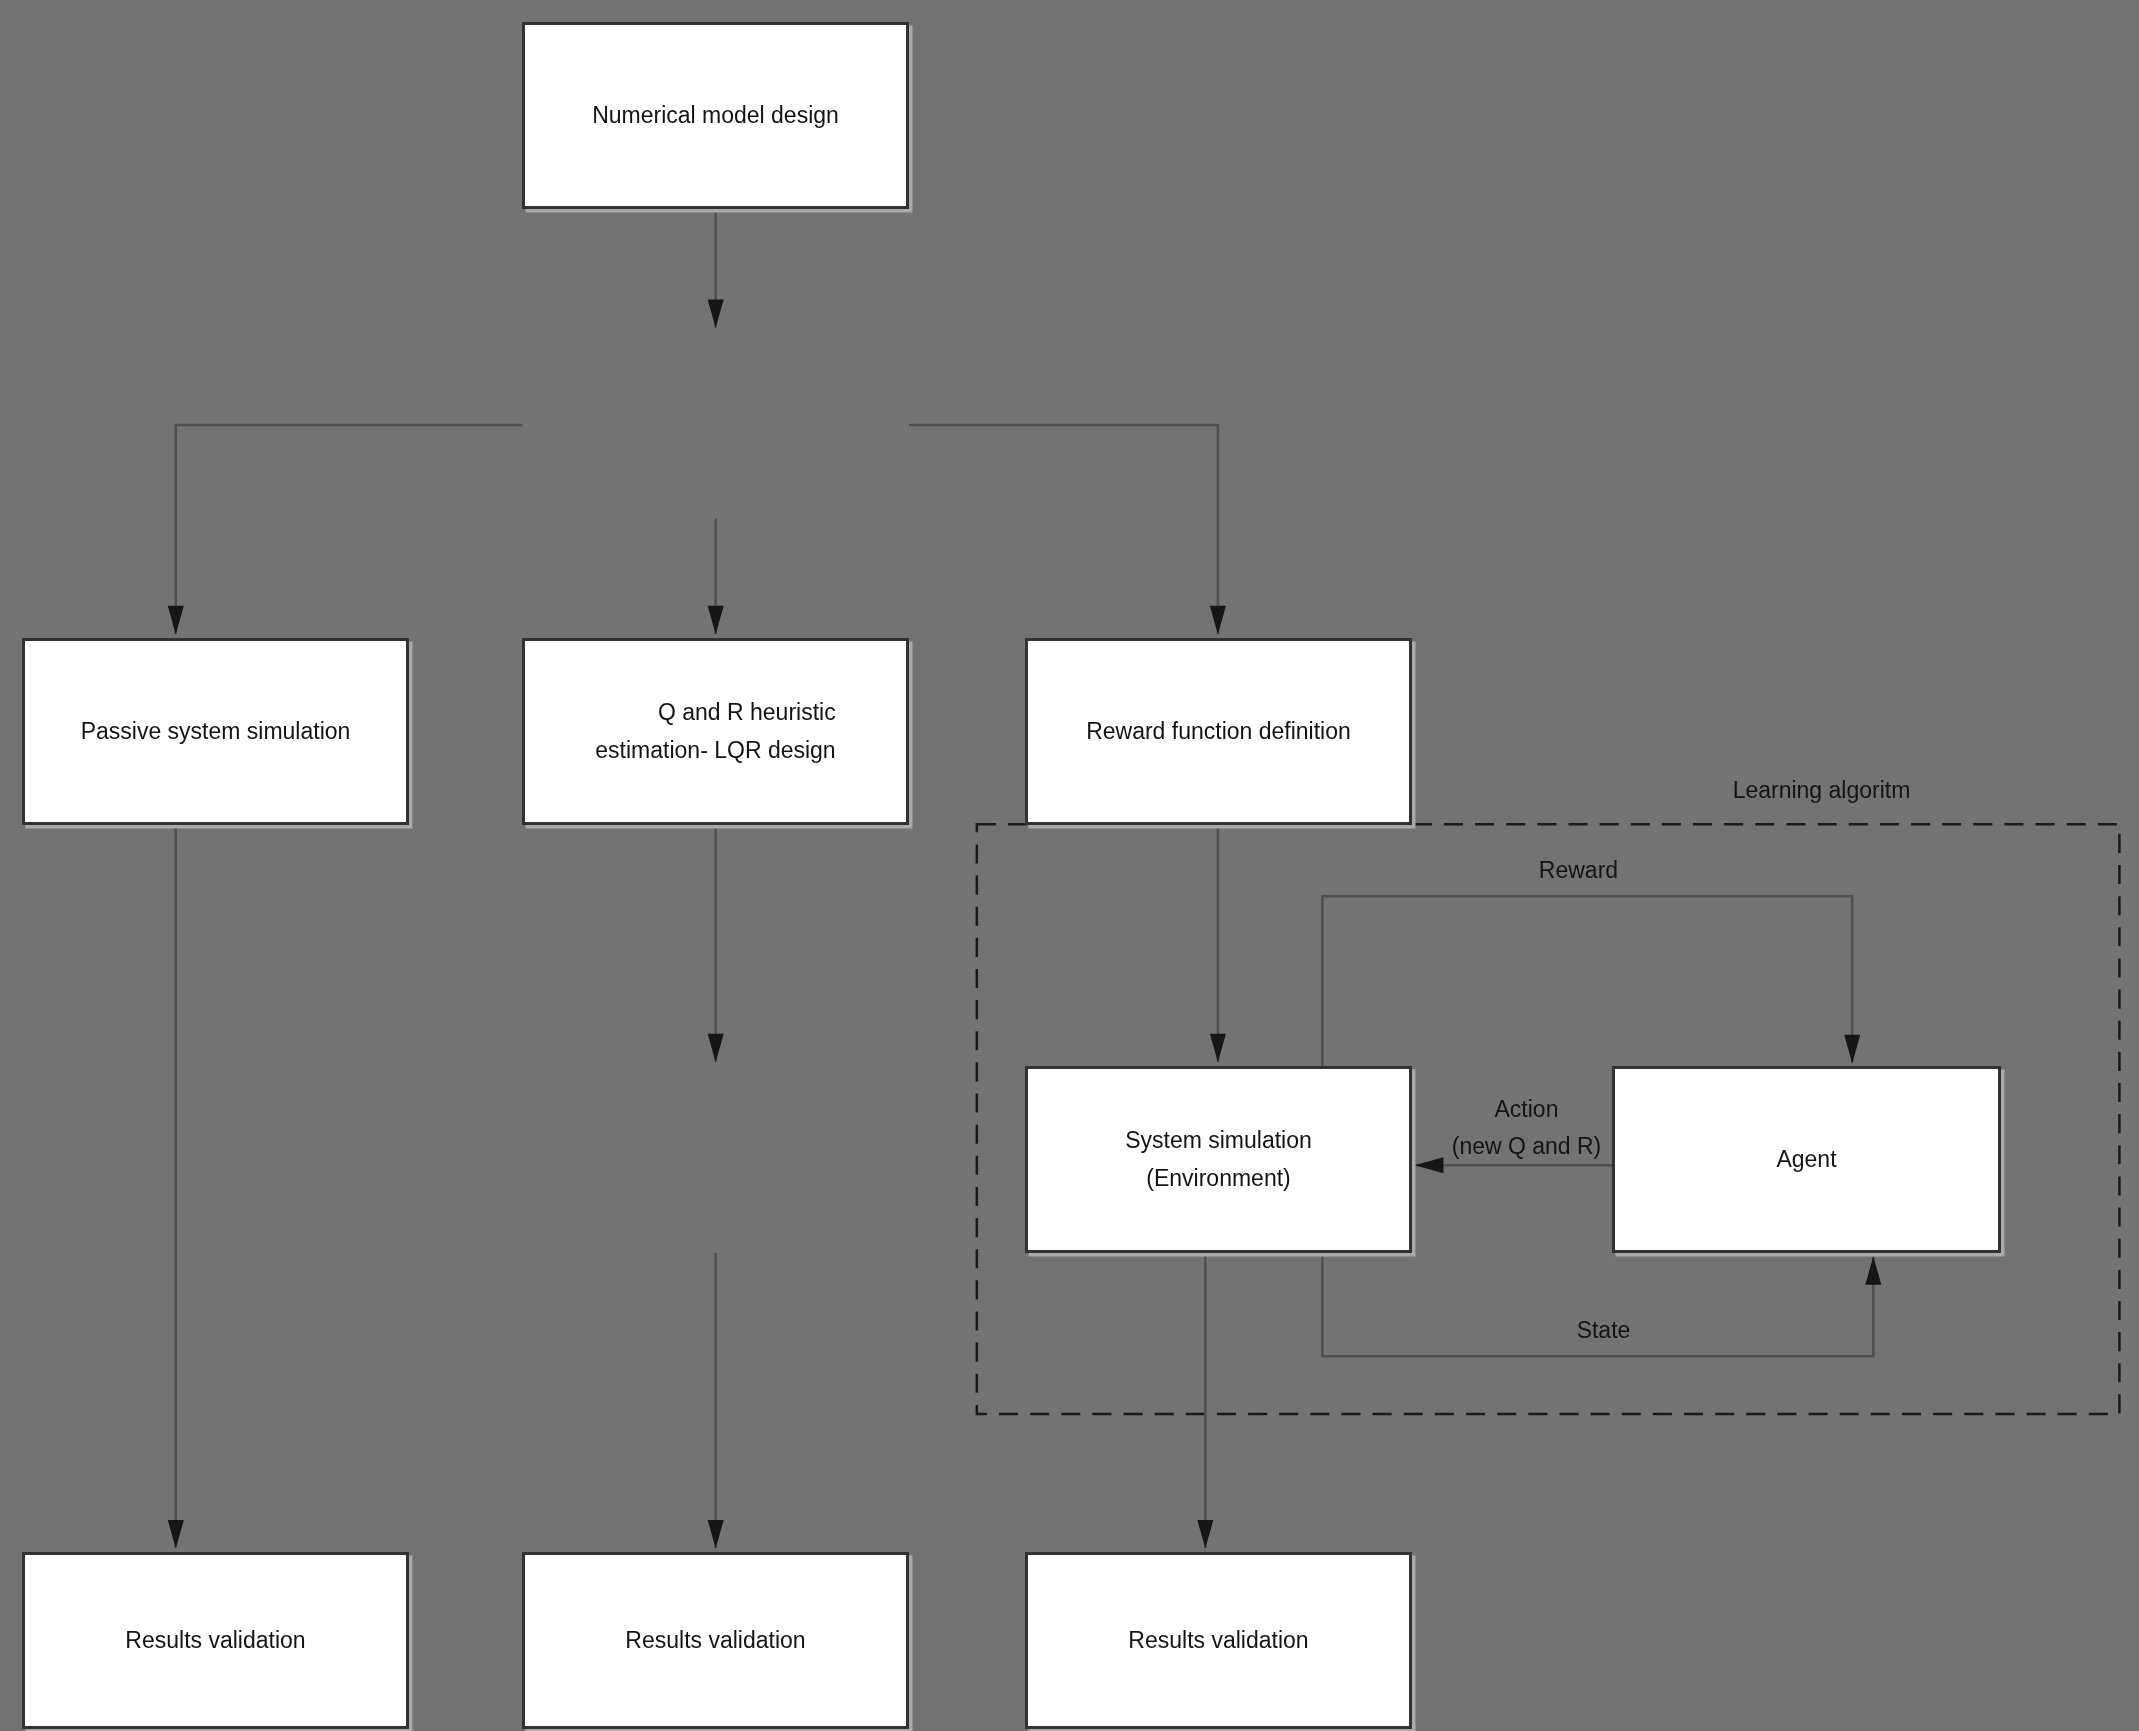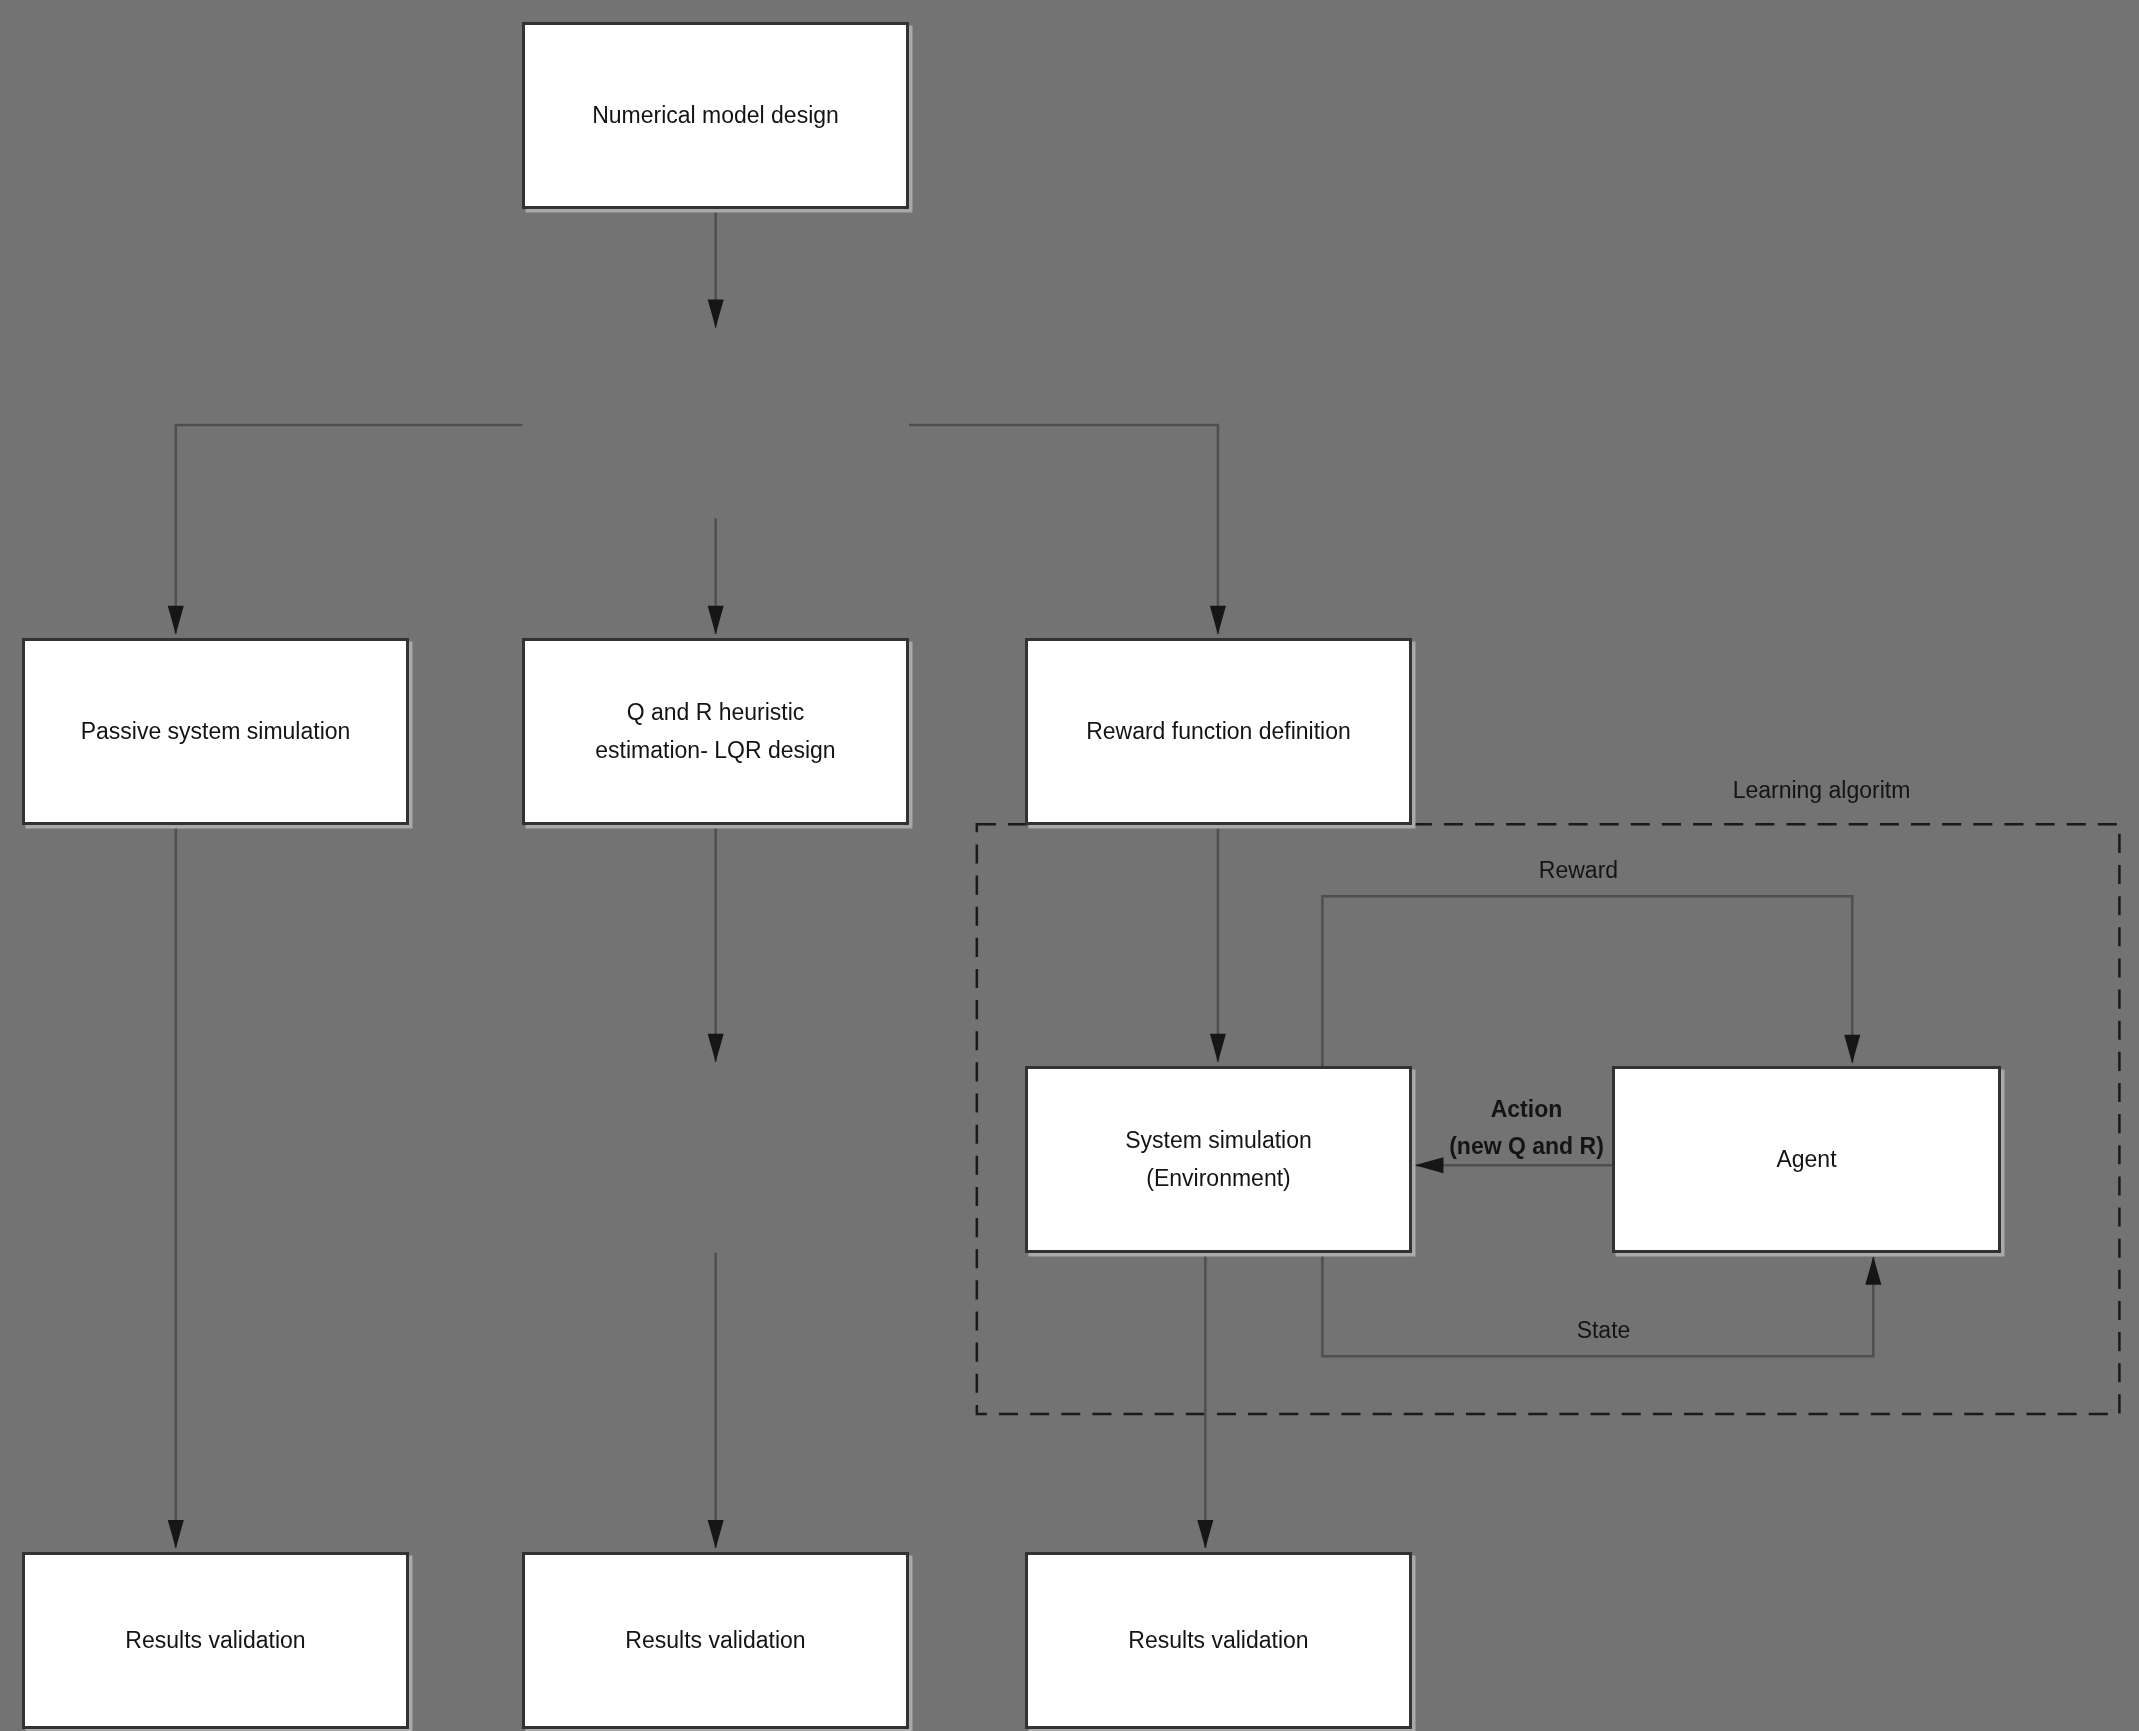--- a/index.html
+++ b/index.html
@@ -37,21 +37,21 @@
     line-height: 1.65;
   }
   .node-text span { display: block; }
   .edge-label {
     position: absolute;
     text-align: center;
     font-size: 23px;
     line-height: 1.6;
     white-space: nowrap;
   }
-  .edge-label span { display: block; font-weight: bold; }
+  .edge-label span { display: block; }
   .region-label {
     position: absolute;
     font-size: 23px;
     white-space: nowrap;
     text-align: center;
   }
 </style>
 </head>
 <body>
 
@@ -87,21 +87,21 @@
     </div>
   </div>
 
 
   <div class="node" style="left:22px; top:638px; width:387px; height:187px;">
     <div class="node-text">
       <span>Passive system simulation</span>
     </div>
   </div>
 
-  <div class="node" style="left:522px; top:638px; width:387px; height:187px;">
+  <div class="node" style="left:522px; top:638px; width:387px; height:187px;text-align:right;">
     <div class="node-text">
       <span>Q and R heuristic</span>
       <span>estimation- LQR design</span>
     </div>
   </div>
 
   <div class="node" style="left:1025px; top:638px; width:387px; height:187px;">
     <div class="node-text">
       <span>Reward function definition</span>
     </div>

